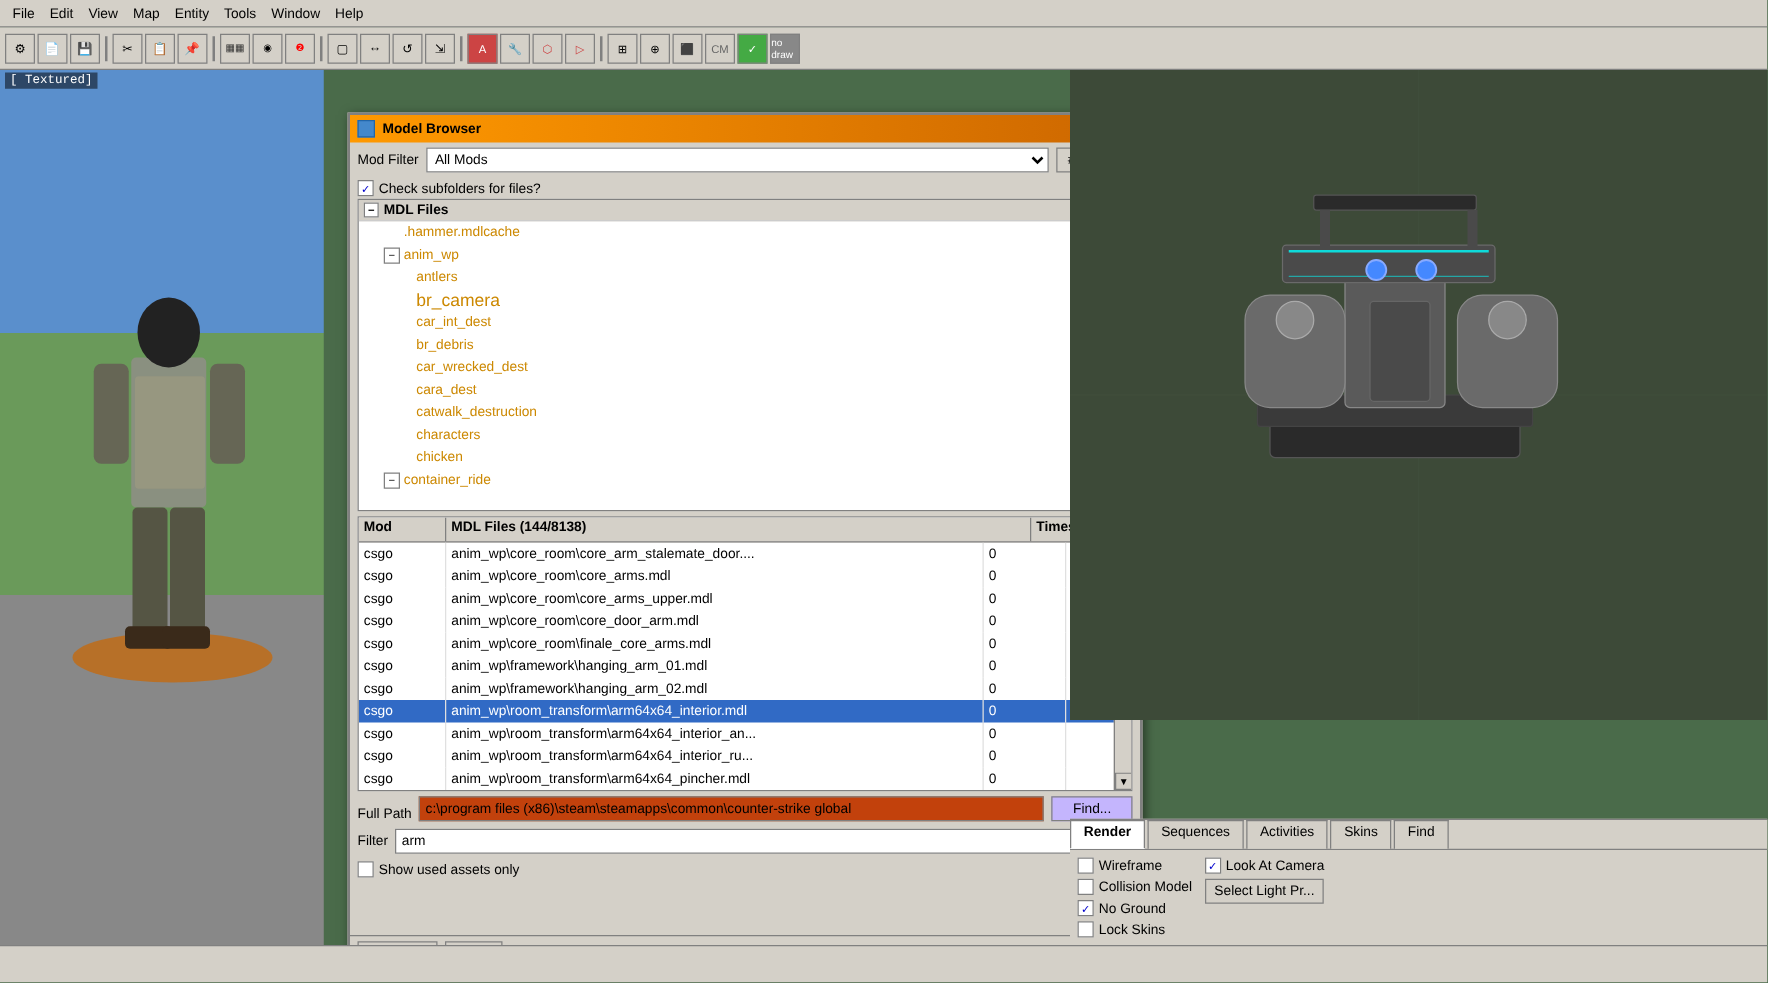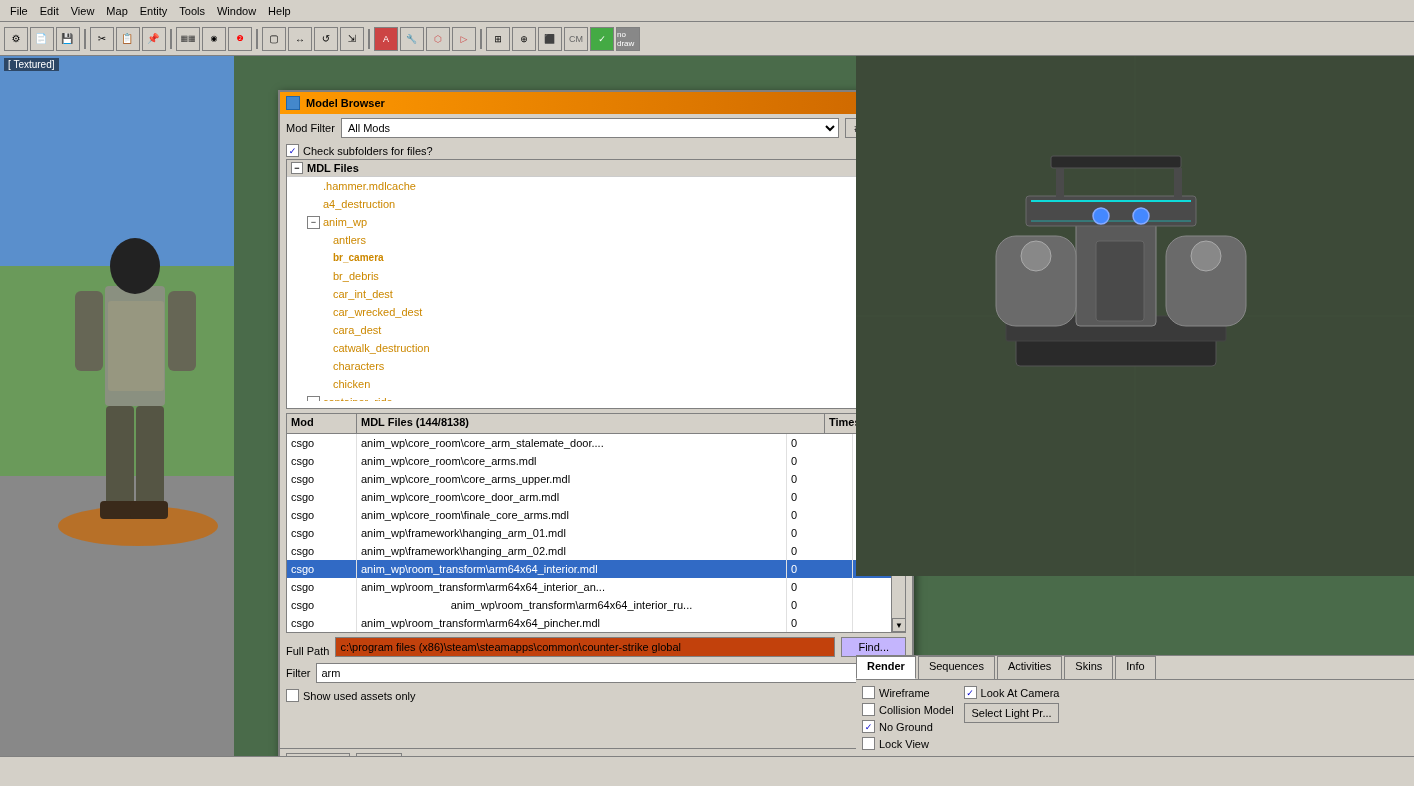--- a/index.html
+++ b/index.html
@@ -442,24 +442,25 @@
       align-items: center;
       padding: 0 6px;
       font-size: 11px;
     }
 
     
     .char-viewport {
       position: absolute;
       top: 56px;
       left: 0;
-      width: 234px;
+      width: 259px;
       height: 700px;
       background: linear-gradient(180deg, #5a8fcc 0%, #5a8fcc 30%, #6a9a5a 30%, #6a9a5a 60%, #888 60%, #888 100%);
       overflow: hidden;
+      font-family: Liberation Mono, monospace;
     }
 
     .tree-item-row {
       display: flex;
       align-items: center;
       padding: 1px 0;
       cursor: pointer;
       font-size: 11px;
       color: #cc8800;
       line-height: 16px;
@@ -564,47 +565,42 @@
     </div>
     <div class="tree-content">
 
     <div class="tree-item-row">
           <span style="display:inline-block;width:20px;"></span>
           <span style="display:inline-block;width:16px;"></span>
           <span style="color:#cc8800;font-size:11px;">.hammer.mdlcache</span>
         </div>
         <div class="tree-item-row">
           <span style="display:inline-block;width:20px;"></span>
-          <span style="display:inline-block;width:16px;"></span>
-          <span style="color:#cc8800;font-size:11px;">a4_destruction</span>
-        </div>
-        <div class="tree-item-row">
-          <span style="display:inline-block;width:20px;"></span>
           <span style="display:inline-block;width:13px;height:13px;border:1px solid #808080;background:white;text-align:center;line-height:11px;font-size:9px;color:#000;margin-right:3px;">−</span>
           <span style="color:#cc8800;font-size:11px;">anim_wp</span>
         </div>
         <div class="tree-item-row">
           <span style="display:inline-block;width:30px;"></span>
           <span style="display:inline-block;width:16px;"></span>
           <span style="color:#cc8800;font-size:11px;">antlers</span>
         </div>
         <div class="tree-item-row">
           <span style="display:inline-block;width:30px;"></span>
           <span style="display:inline-block;width:16px;"></span>
-          <span style="color:#cc8800;font-size:10px;font-weight:bold;">br_camera</span>
+          <span style="color:#cc8800;font-size:14px;">br_camera</span>
         </div>
         <div class="tree-item-row">
           <span style="display:inline-block;width:30px;"></span>
           <span style="display:inline-block;width:16px;"></span>
+          <span style="color:#cc8800;font-size:11px;">car_int_dest</span>
+        </div>
+        <div class="tree-item-row">
+          <span style="display:inline-block;width:30px;"></span>
+          <span style="display:inline-block;width:16px;"></span>
           <span style="color:#cc8800;font-size:11px;">br_debris</span>
-        </div>
-        <div class="tree-item-row">
-          <span style="display:inline-block;width:30px;"></span>
-          <span style="display:inline-block;width:16px;"></span>
-          <span style="color:#cc8800;font-size:11px;">car_int_dest</span>
         </div>
         <div class="tree-item-row">
           <span style="display:inline-block;width:30px;"></span>
           <span style="display:inline-block;width:16px;"></span>
           <span style="color:#cc8800;font-size:11px;">car_wrecked_dest</span>
         </div>
         <div class="tree-item-row">
           <span style="display:inline-block;width:30px;"></span>
           <span style="display:inline-block;width:16px;"></span>
           <span style="color:#cc8800;font-size:11px;">cara_dest</span>
@@ -687,21 +683,21 @@
     <div class="filelist-cell col-mdl" style="flex:1;max-width:430px;">anim_wp\room_transform\arm64x64_interior.mdl</div>
     <div class="filelist-cell col-times" style="width:66px;">0</div>
   </div>
         <div class="filelist-row">
     <div class="filelist-cell col-mod" style="width:70px;">csgo</div>
     <div class="filelist-cell col-mdl" style="flex:1;max-width:430px;">anim_wp\room_transform\arm64x64_interior_an...</div>
     <div class="filelist-cell col-times" style="width:66px;">0</div>
   </div>
         <div class="filelist-row">
     <div class="filelist-cell col-mod" style="width:70px;">csgo</div>
-    <div class="filelist-cell col-mdl" style="flex:1;max-width:430px;text-align:center;">anim_wp\room_transform\arm64x64_interior_ru...</div>
+    <div class="filelist-cell col-mdl" style="flex:1;max-width:430px;">anim_wp\room_transform\arm64x64_interior_ru...</div>
     <div class="filelist-cell col-times" style="width:66px;">0</div>
   </div>
         <div class="filelist-row">
     <div class="filelist-cell col-mod" style="width:70px;">csgo</div>
     <div class="filelist-cell col-mdl" style="flex:1;max-width:430px;">anim_wp\room_transform\arm64x64_pincher.mdl</div>
     <div class="filelist-cell col-times" style="width:66px;">0</div>
   </div>
       </div>
     <div class="tree-scrollbar">
       <div class="scrollbar-up">▲</div>
@@ -774,39 +770,39 @@
     <rect x="240" y="185" width="48" height="80" rx="3" fill="#4a4a4a" stroke="#666" stroke-width="1"></rect>
   </svg>
 </div>
 
 <div style="position:absolute;bottom:30px;left:856px;right:0;background:#d4d0c8;border-top:1px solid #808080;">
   <div class="render-tabs">
     <div class="render-tab active">Render</div>
     <div class="render-tab">Sequences</div>
     <div class="render-tab">Activities</div>
     <div class="render-tab">Skins</div>
-    <div class="render-tab">Info</div>
+    <div class="render-tab">Find</div>
   </div>
   <div class="render-content">
     <div class="render-left">
       <div class="checkbox-row">
         <div class="cb"></div>
         <span>Wireframe</span>
       </div>
       <div class="checkbox-row">
         <div class="cb"></div>
         <span>Collision Model</span>
       </div>
       <div class="checkbox-row">
         <div class="cb checked">✓</div>
         <span>No Ground</span>
       </div>
       <div class="checkbox-row">
         <div class="cb"></div>
-        <span>Lock View</span>
+        <span>Lock Skins</span>
       </div>
     </div>
     <div class="render-right">
       <div class="checked-label">
         <div class="cb checked">✓</div>
         <span>Look At Camera</span>
       </div>
       <button class="select-light-btn">Select Light Pr...</button>
     </div>
   </div>

